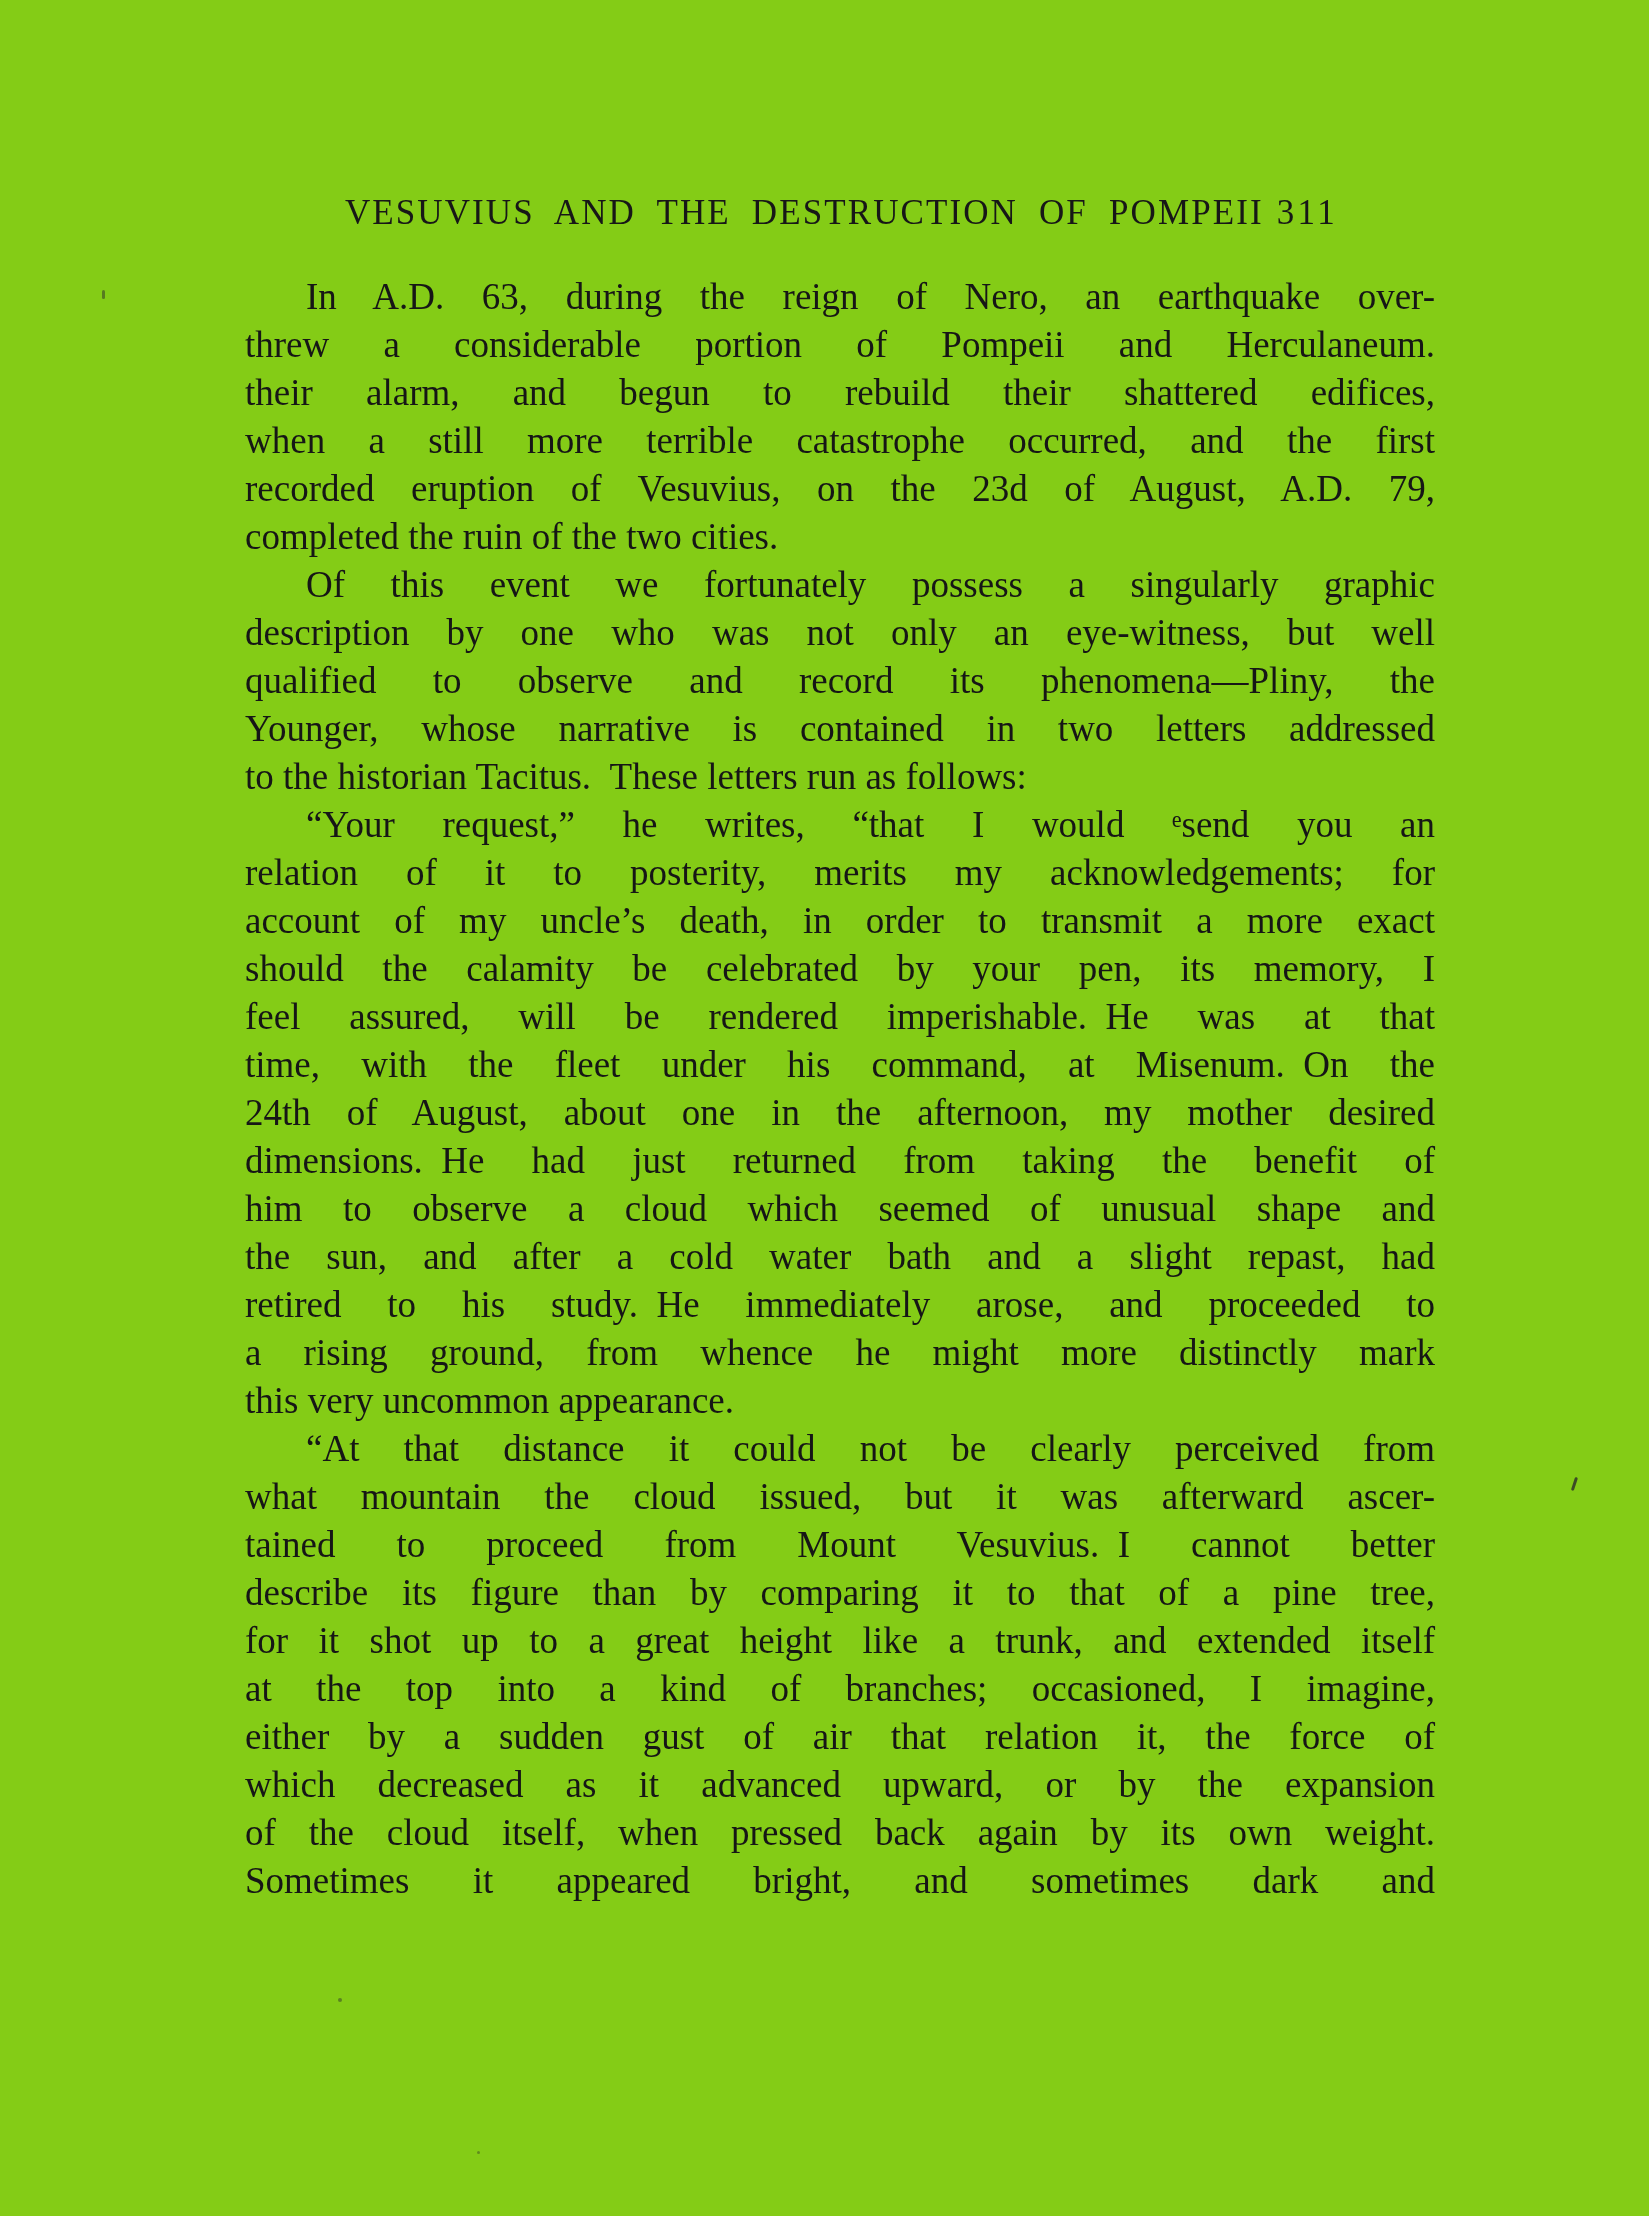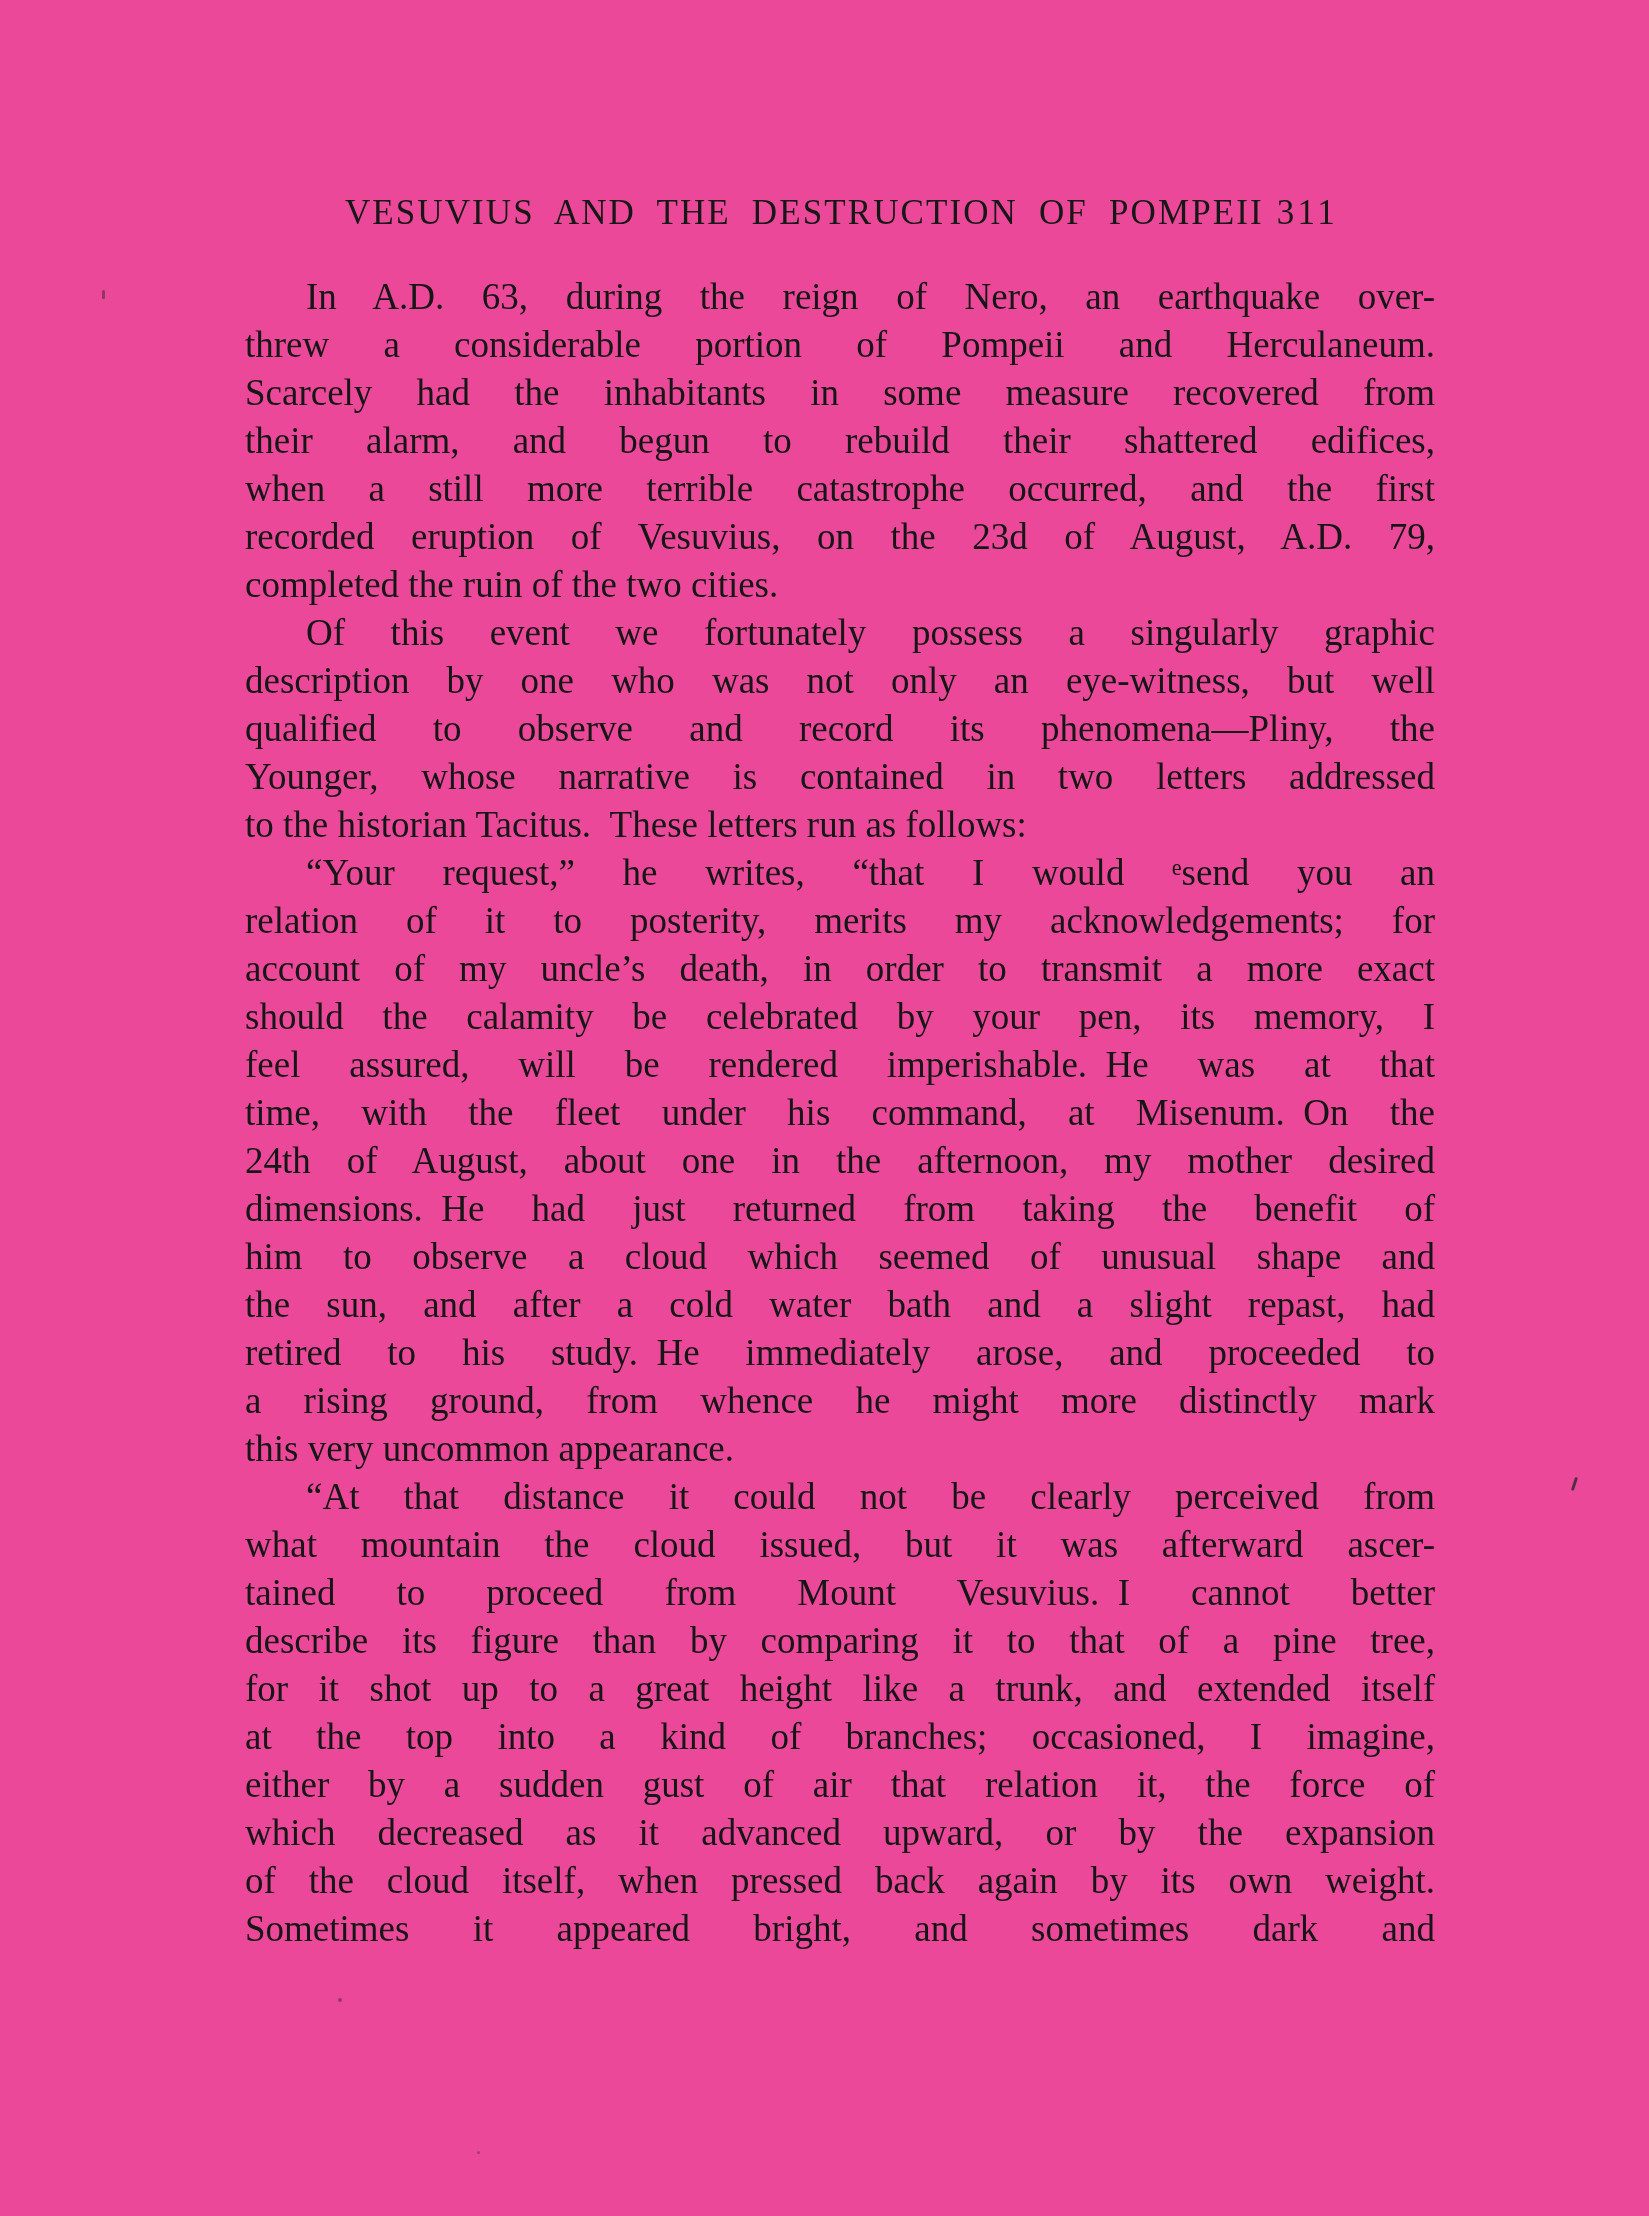--- a/index.html
+++ b/index.html
@@ -11,21 +11,21 @@
     height: 2216px;
     background: #ffffff;
     position: relative;
     overflow: hidden;
     font-family: "Liberation Serif", "DejaVu Serif", serif;
     color: #141414;
   }
   .page {
     position: absolute;
     inset: 0;
-    background: #ec4899;
+    background: #84cc16;
   }
   .running-head {
     position: absolute;
     top: 193px;
     left: 245px;
     width: 1193px;
     display: flex;
     justify-content: center;
     align-items: baseline;
     font-size: 35px;
@@ -94,21 +94,20 @@
 
   <div class="running-head">
     <span class="head-title">VESUVIUS AND THE DESTRUCTION OF POMPEII</span>
     <span class="page-number">311</span>
   </div>
 
   <div class="text-block">
       <div class="para">
         <div class="line first">In A.D. 63, during the reign of Nero, an earthquake over-</div>
         <div class="line">threw a considerable portion of Pompeii and Herculaneum.</div>
-        <div class="line">Scarcely had the inhabitants in some measure recovered from</div>
         <div class="line">their alarm, and begun to rebuild their shattered edifices,</div>
         <div class="line">when a still more terrible catastrophe occurred, and the first</div>
         <div class="line">recorded eruption of Vesuvius, on the 23d of August, A.D. 79,</div>
         <div class="line unjustified">completed the ruin of the two cities.</div>
       </div>
       <div class="para">
         <div class="line first">Of this event we fortunately possess a singularly graphic</div>
         <div class="line">description by one who was not only an eye-witness, but well</div>
         <div class="line">qualified to observe and record its phenomena—Pliny, the</div>
         <div class="line">Younger, whose narrative is contained in two letters addressed</div>

